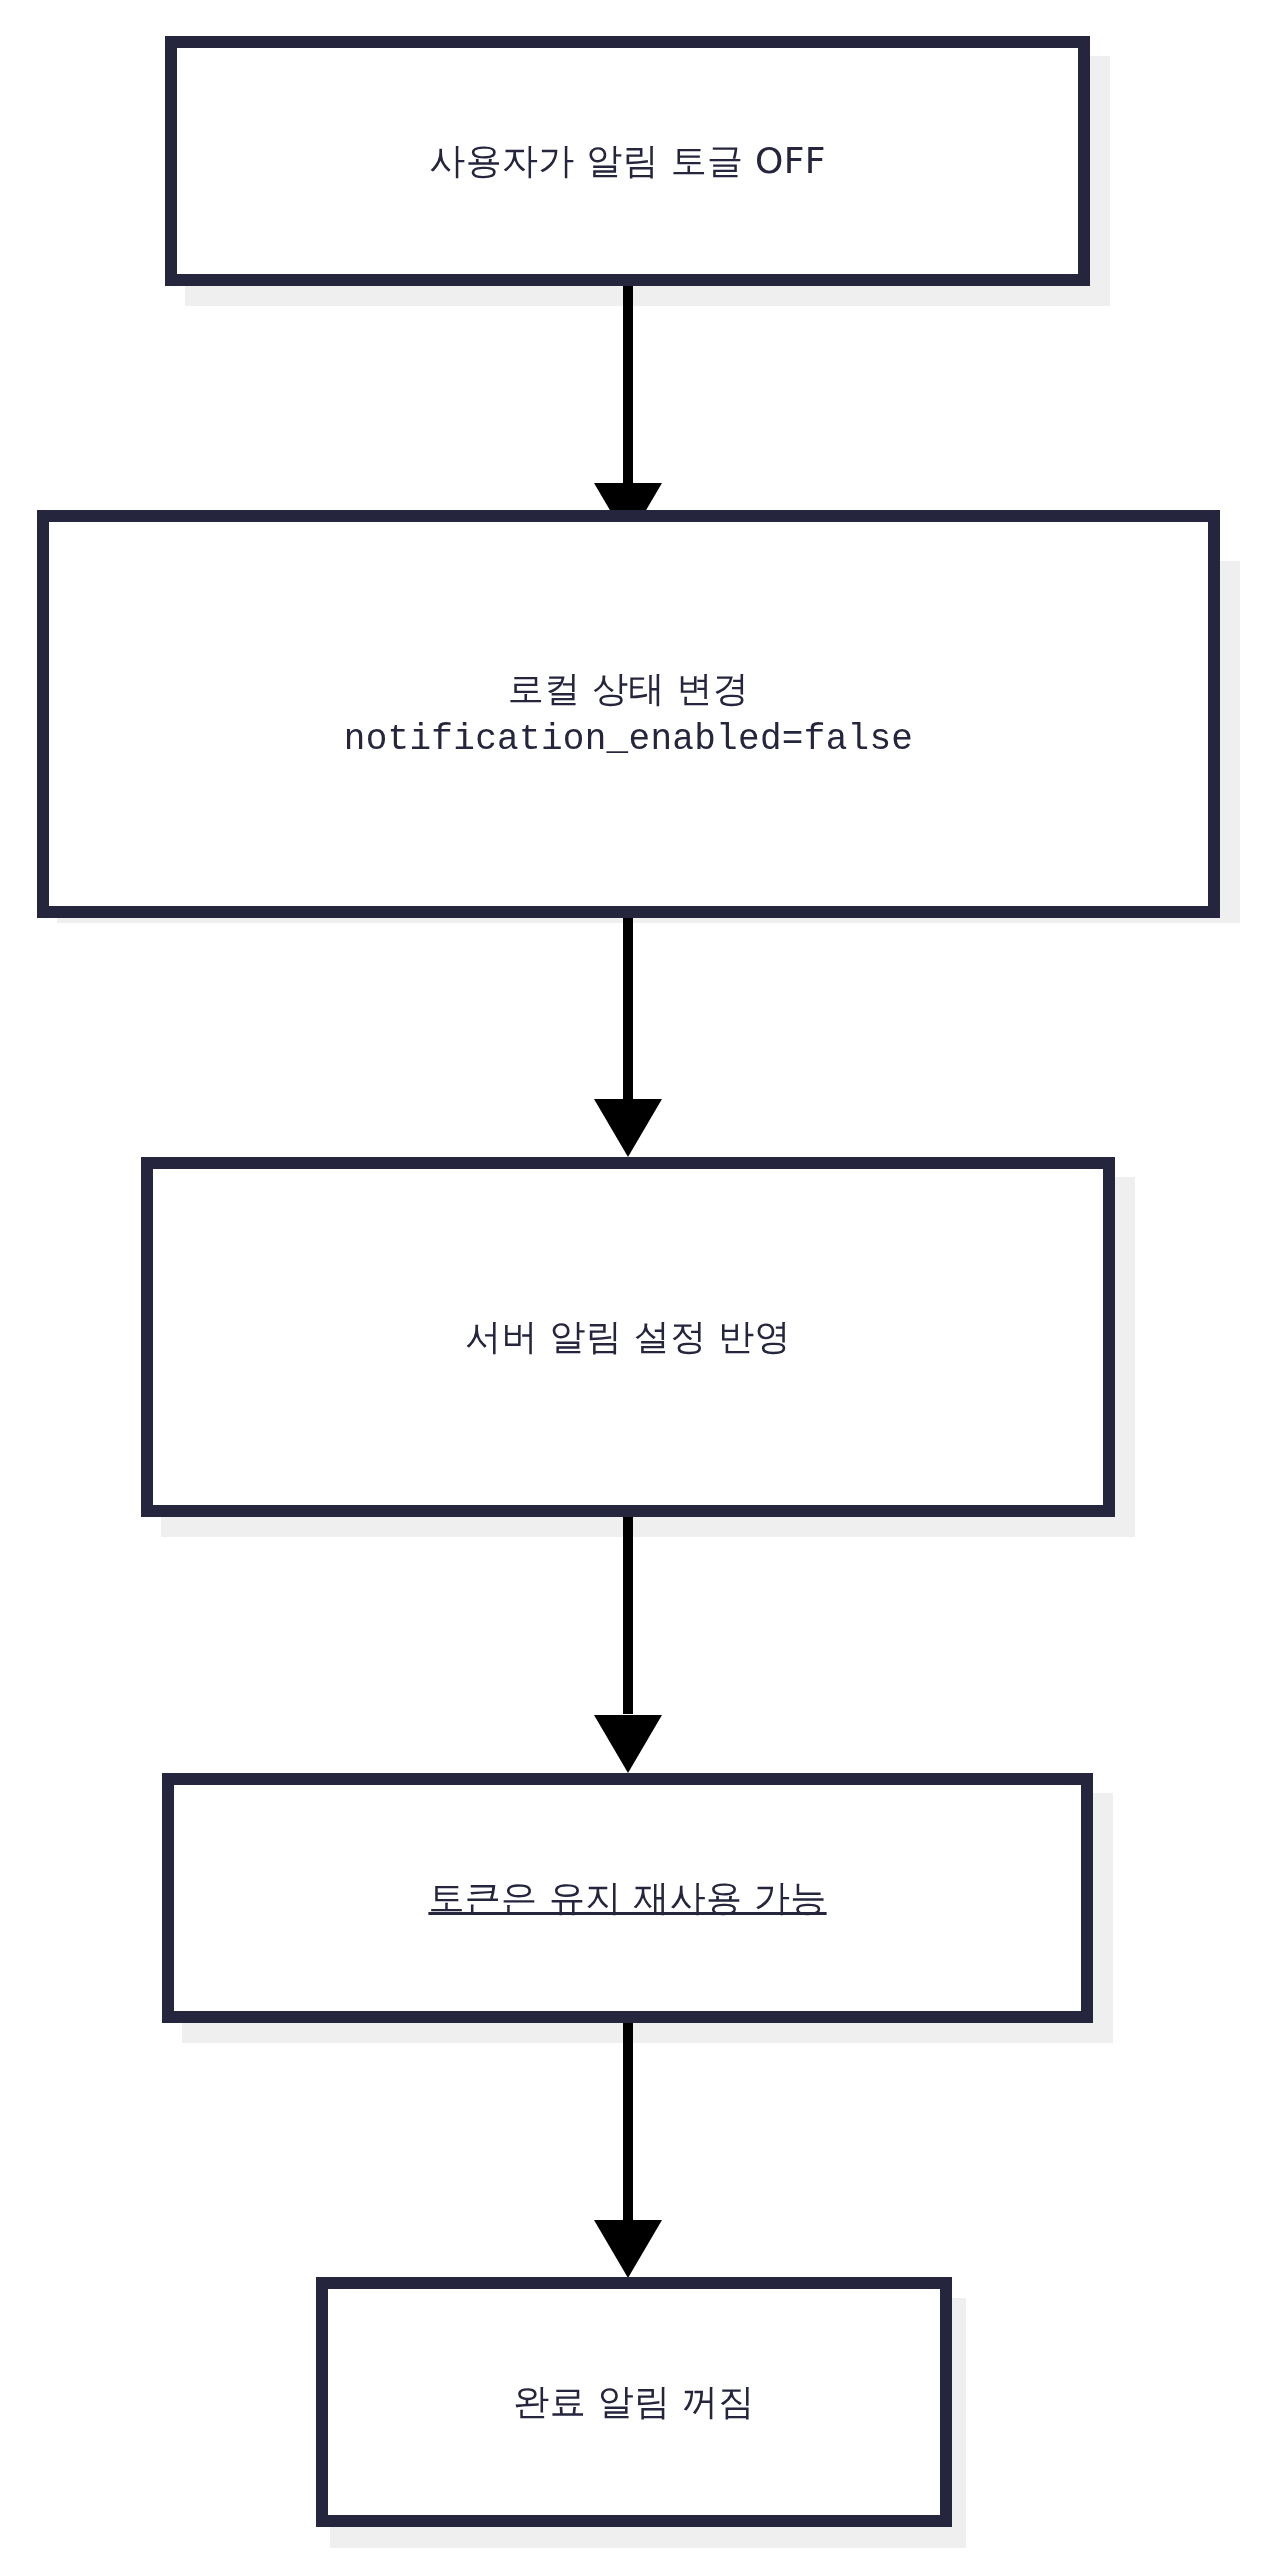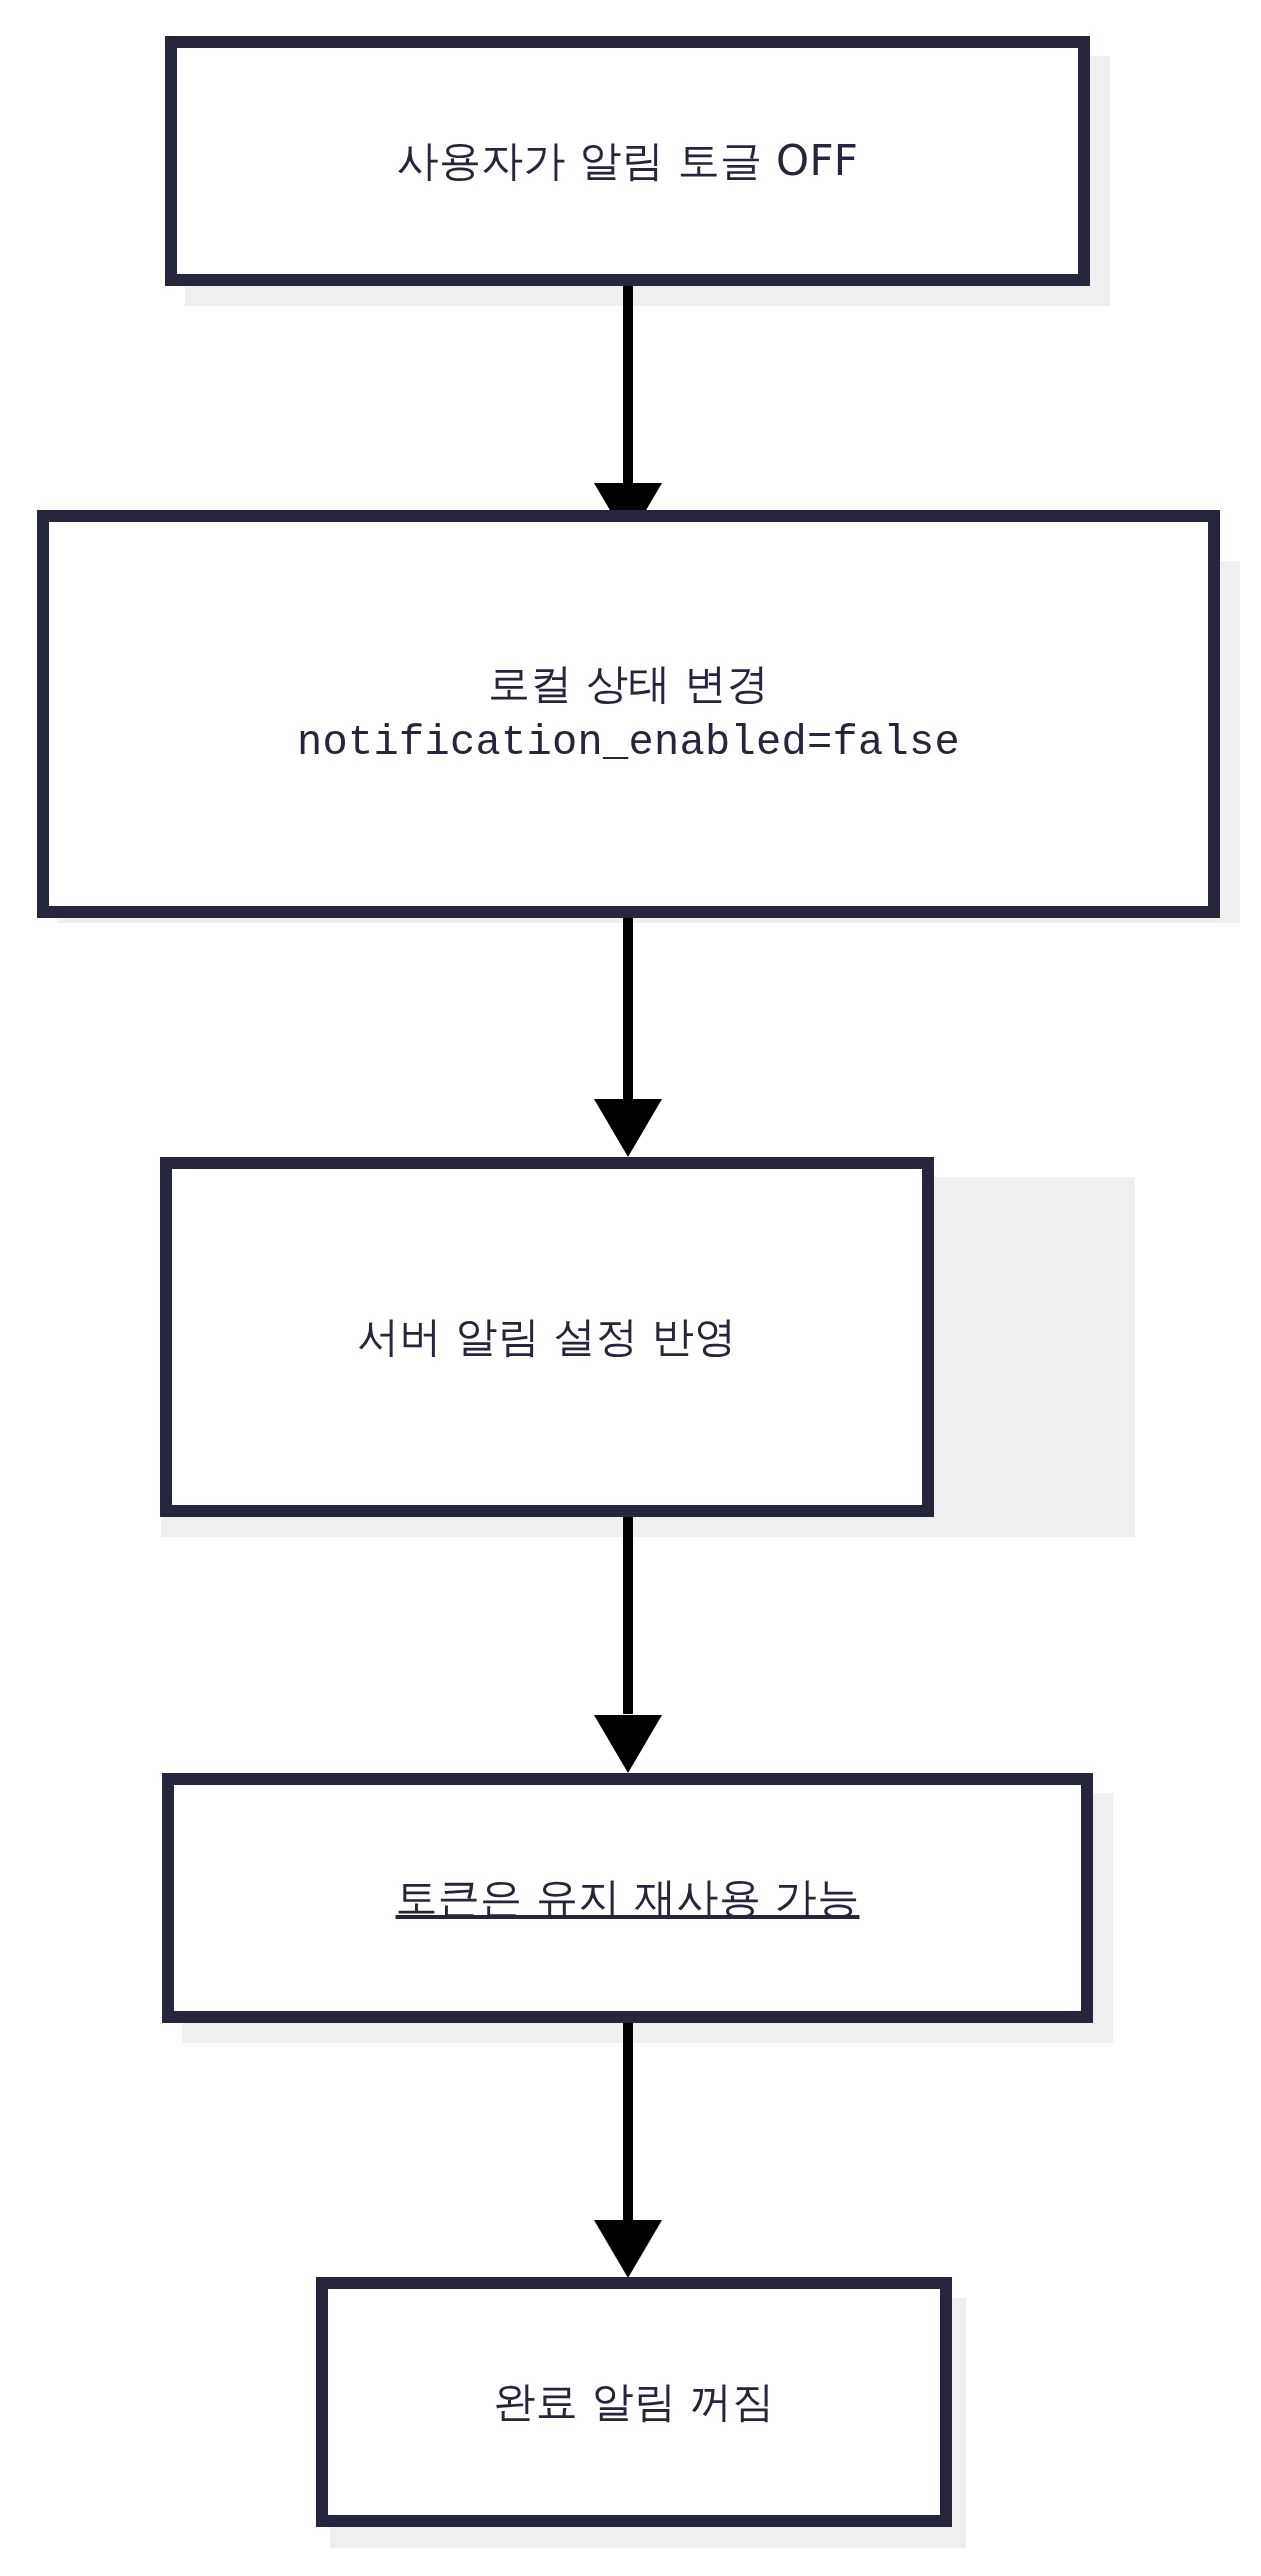--- a/index.html
+++ b/index.html
@@ -24,21 +24,21 @@
     position: absolute;
     box-sizing: border-box;
     background: #ffffff;
     border: 12px solid #25263d;
     display: flex;
     flex-direction: column;
     align-items: center;
     justify-content: center;
     text-align: center;
     color: #25263d;
-    font-size: 42px;
+    font-size: 36px;
     line-height: 1.42;
     letter-spacing: 0.3px;
     z-index: 3;
   }
   .node .line {
     display: block;
     white-space: nowrap;
   }
   .node .line.mono {
     font-family: Liberation Mono, monospace;
@@ -72,21 +72,21 @@
     width: 0;
     height: 0;
     border-left: 34px solid transparent;
     border-right: 34px solid transparent;
     border-top: 58px solid #000000;
   }
 
   
   #node-0 { left: 165px;  top: 36px;   width: 925px; height: 250px; }
   #node-1 { left: 37px;   top: 510px;  width: 1183px; height: 408px; }
-  #node-2 { left: 141px;  top: 1157px; width: 774px; height: 360px; margin-left: 19px; }
+  #node-2 { left: 141px;  top: 1157px; width: 974px; height: 360px; }
   #node-3 { left: 162px;  top: 1773px; width: 931px; height: 250px; text-decoration: underline; }
   #node-4 { left: 316px;  top: 2277px; width: 636px;  height: 250px; }
 
   #shadow-0 { left: 185px;  top: 56px;   width: 925px; height: 250px; }
   #shadow-1 { left: 57px;   top: 561px;  width: 1183px; height: 362px; }
   #shadow-2 { left: 161px;  top: 1177px; width: 974px; height: 360px; }
   #shadow-3 { left: 182px;  top: 1793px; width: 931px; height: 250px; }
   #shadow-4 { left: 330px;  top: 2298px; width: 636px;  height: 250px; }
 
   #arrow-0 { left: 561px; top: 286px;  width: 134px; height: 255px; }

